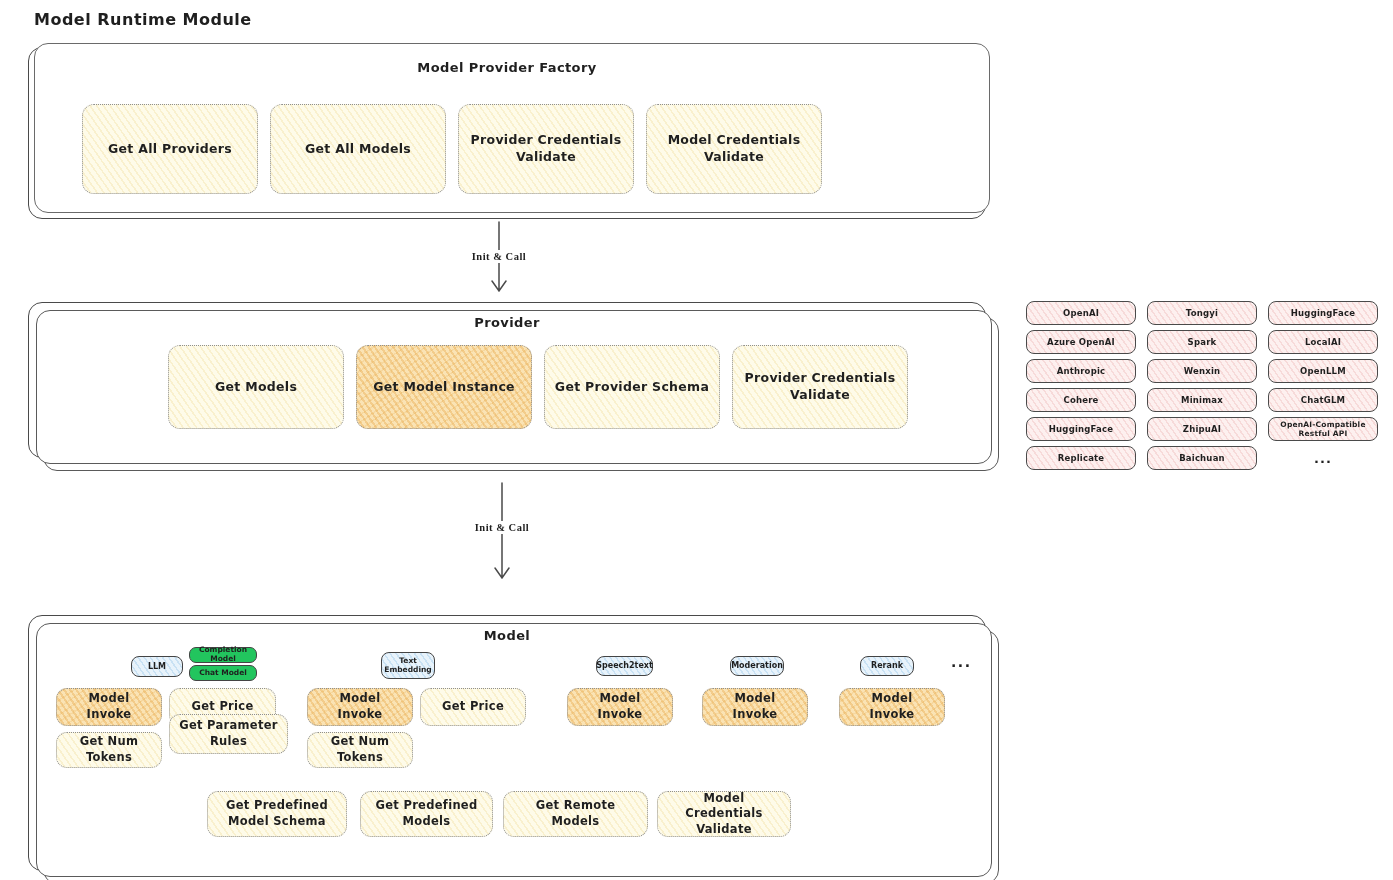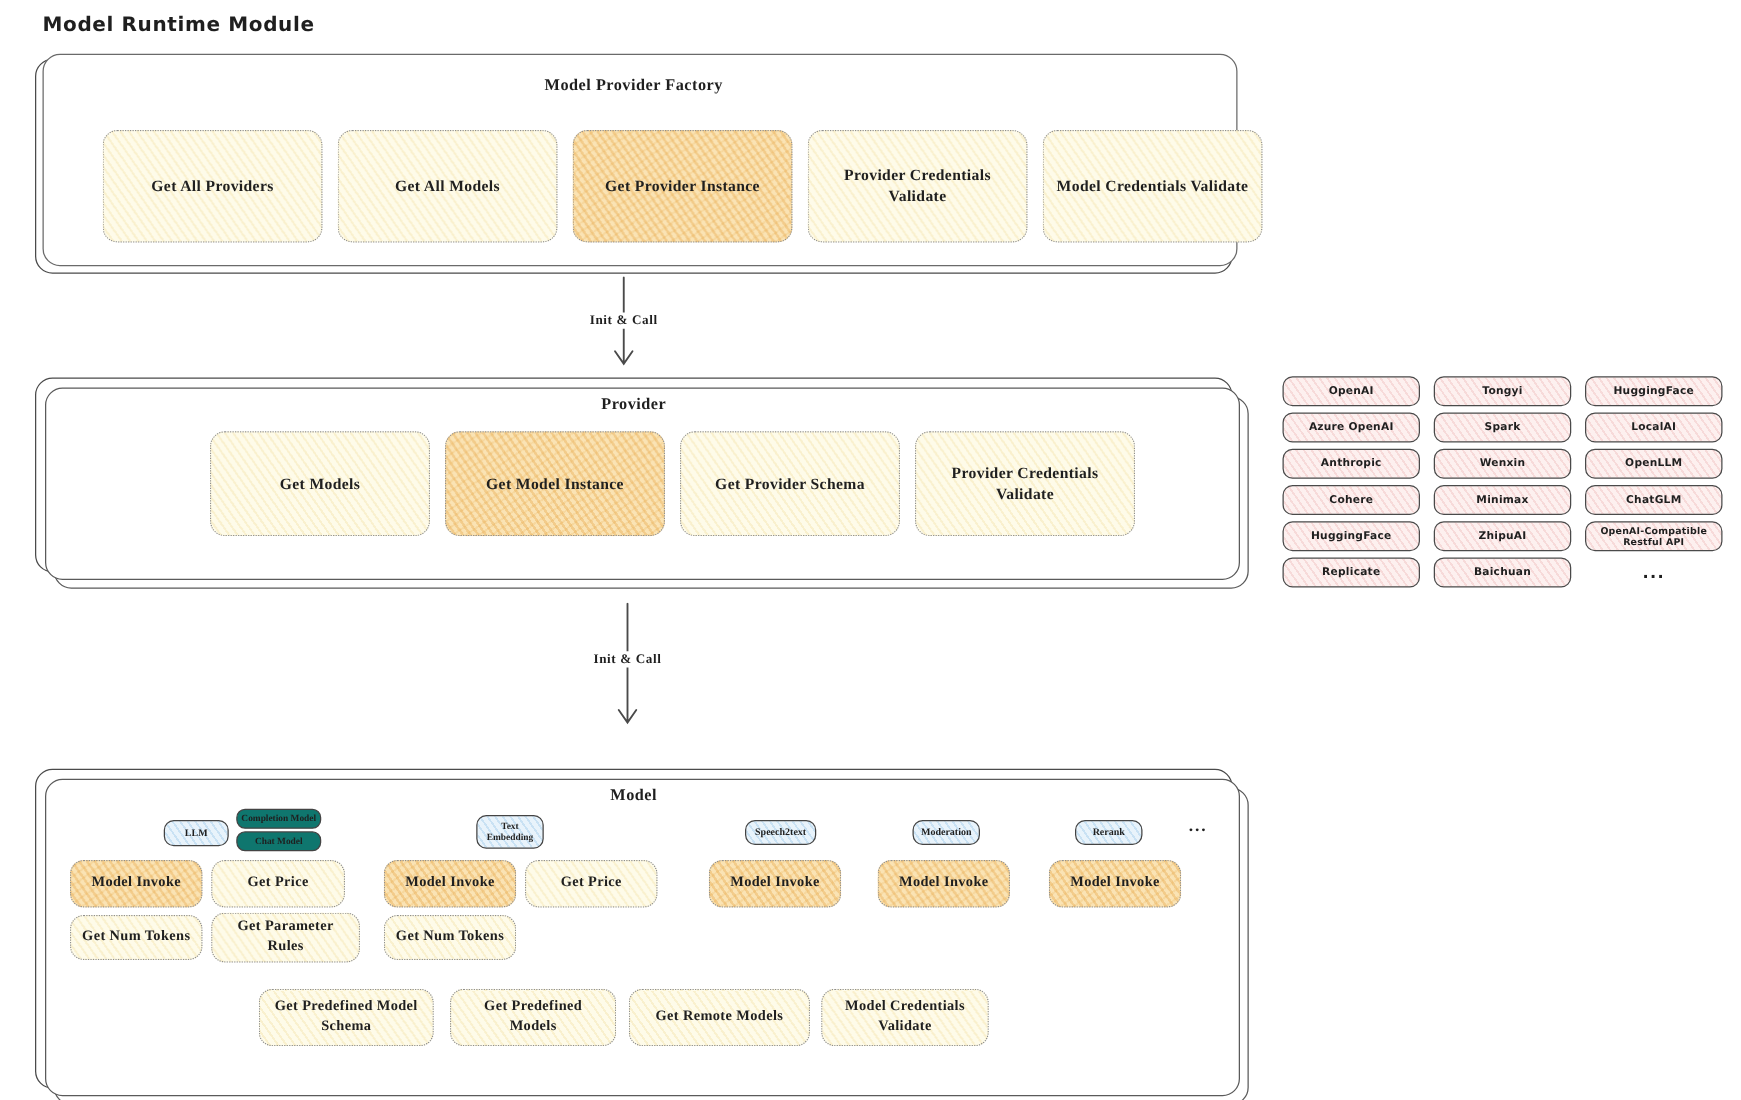--- a/index.html
+++ b/index.html
@@ -9,21 +9,21 @@
 
   .page-title { position:absolute; left:34px; top:10px; font-size:16px; font-weight:700; letter-spacing:.5px; }
 
   
   .card { position:absolute; background:#fff; border:1.4px solid #4a4a4a; border-radius:14px; }
   .card .card-title { position:absolute; top:12px; left:0; right:0; text-align:center; font-size:13px; font-weight:600; letter-spacing:.4px; }
   .stack::before, .stack::after { content:""; position:absolute; inset:0; border:1.2px solid #5a5a5a; border-radius:14px; background:#fff; z-index:-1; }
   .stack::before { transform:translate(7px,7px); }
   .stack::after  { transform:translate(14px,14px); z-index:-2; }
   .stack-top::before { content:""; position:absolute; inset:0; border:1.2px solid #6a6a6a; border-radius:14px; background:#fff; z-index:-1; transform:translate(5px,-5px); }
-  .card, .stack { z-index:1;font-family:Liberation Serif, serif; }
+  .card, .stack { z-index:1; }
 
   
   .node { display:flex; align-items:center; justify-content:center; text-align:center;
           border:1.6px dotted #8f8f8f; border-radius:12px; padding:4px 8px;
           font-size:12.5px; font-weight:600; letter-spacing:.3px; line-height:1.35;
           background-color:#fefbe9;
           background-image:repeating-linear-gradient(55deg, rgba(233,201,106,.22) 0px, rgba(233,201,106,.22) 1.6px, transparent 1.6px, transparent 5.5px); }
   .node.hl { background-color:#fae3b4;
           background-image:repeating-linear-gradient(55deg, rgba(228,158,58,.34) 0px, rgba(228,158,58,.34) 2px, transparent 2px, transparent 5px),
                            repeating-linear-gradient(-35deg, rgba(235,180,90,.25) 0px, rgba(235,180,90,.25) 1.5px, transparent 1.5px, transparent 6px); }
@@ -42,39 +42,38 @@
           border:1.1px solid #4a4a4a; border-radius:8px; font-size:8.5px; font-weight:600; letter-spacing:.2px;
           background-color:#fdf0ef; padding:0 3px;
           background-image:repeating-linear-gradient(55deg, rgba(225,140,140,.22) 0px, rgba(225,140,140,.22) 1.5px, transparent 1.5px, transparent 5px); }
   .chip.ellipsis { border:none; background:none; font-size:13px; font-weight:700; letter-spacing:1px; }
 
   
   .badge { position:absolute; display:flex; align-items:center; justify-content:center; text-align:center;
            border:1.1px solid #444; border-radius:8px; font-size:8px; font-weight:600; line-height:1.15;
            background-color:#e8f3fb; padding:1px 3px;
            background-image:repeating-linear-gradient(55deg, rgba(120,180,225,.28) 0px, rgba(120,180,225,.28) 1.5px, transparent 1.5px, transparent 5px); }
-  .badge.plain { background:#0f766e; background-image:none; border-radius:7px; }
+  .badge.plain { background:#22c55e; background-image:none; border-radius:7px; }
   .dots { position:absolute; font-size:14px; font-weight:700; letter-spacing:1.5px; }
 
   
   .m-node { position:absolute; font-size:11.5px; border-radius:11px; }
 </style>
 </head>
 <body>
 
 <div class="canvas">
 
   <div class="page-title">Model Runtime Module</div>
 
   <div class="card stack-top" style="left:28px; top:47px; width:958px; height:172px;">
     <div class="card-title">Model Provider Factory</div>
     <div class="btn-row" style="left:16px; top:56px;">
       <div class="node factory-btn">Get All Providers</div>
       <div class="node factory-btn">Get All Models</div>
-      <div class="node factory-btn hl">Get Provider Instance</div>
       <div class="node factory-btn">Provider Credentials Validate</div>
       <div class="node factory-btn">Model Credentials Validate</div>
     </div>
   </div>
 
   <svg class="arrow" style="left:488px; top:221px;" width="22" height="78" viewBox="0 0 22 78">
     <path d="M11,1 L11,68 M4,60 L11,70 L18,60" stroke="#4a4a4a" stroke-width="1.5" fill="none" stroke-linecap="round"></path>
   </svg>
   <div class="arrow-label" style="left:452px; top:250px; width:94px;">Init &amp; Call</div>
 
@@ -122,21 +121,21 @@
     <div class="badge plain" style="left:160px; top:49px; width:68px; height:16px; font-size:7.5px;">Chat Model</div>
     <div class="badge" style="left:352px; top:36px; width:54px; height:27px; font-size:7.5px;">Text Embedding</div>
     <div class="badge" style="left:567px; top:40px; width:57px; height:20px;">Speech2text</div>
     <div class="badge" style="left:701px; top:40px; width:54px; height:20px;">Moderation</div>
     <div class="badge" style="left:831px; top:40px; width:54px; height:20px;">Rerank</div>
     <div class="dots" style="left:922px; top:38px;">...</div>
 
     <div class="node m-node hl" style="left:27px; top:72px; width:106px; height:38px;">Model Invoke</div>
     <div class="node m-node" style="left:140px; top:72px; width:107px; height:38px;">Get Price</div>
     <div class="node m-node" style="left:27px; top:116px; width:106px; height:36px;">Get Num Tokens</div>
-    <div class="node m-node" style="left:140px; top:114px; width:119px; height:40px;">Get Parameter Rules</div>
+    <div class="node m-node" style="left:140px; top:98px; width:119px; height:40px;">Get Parameter Rules</div>
 
     <div class="node m-node hl" style="left:278px; top:72px; width:106px; height:38px;">Model Invoke</div>
     <div class="node m-node" style="left:391px; top:72px; width:106px; height:38px;">Get Price</div>
     <div class="node m-node" style="left:278px; top:116px; width:106px; height:36px;">Get Num Tokens</div>
 
     <div class="node m-node hl" style="left:538px; top:72px; width:106px; height:38px;">Model Invoke</div>
 
     <div class="node m-node hl" style="left:673px; top:72px; width:106px; height:38px;">Model Invoke</div>
 
     <div class="node m-node hl" style="left:810px; top:72px; width:106px; height:38px;">Model Invoke</div>

